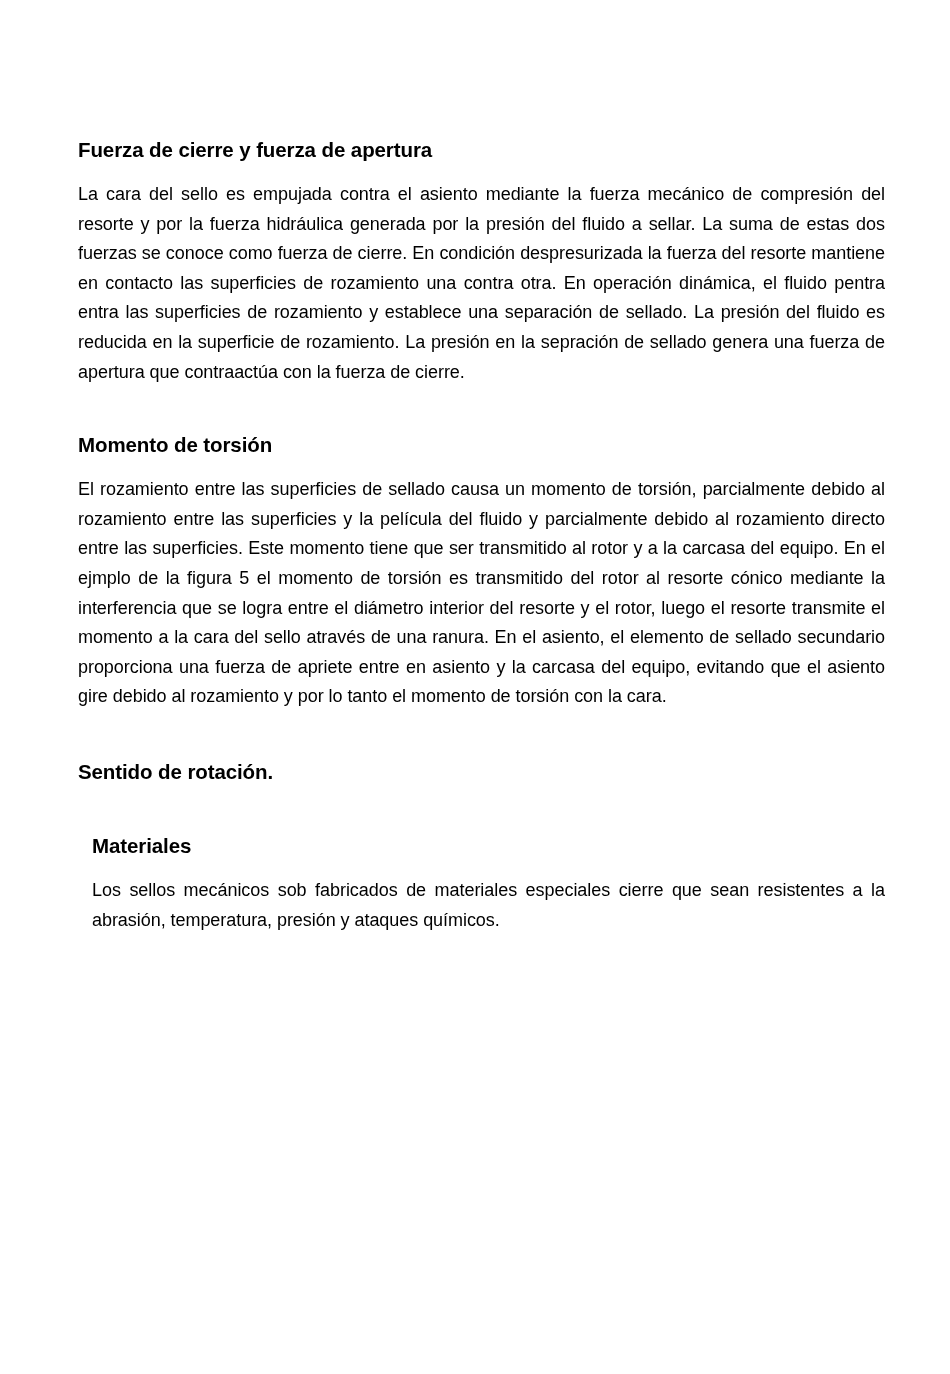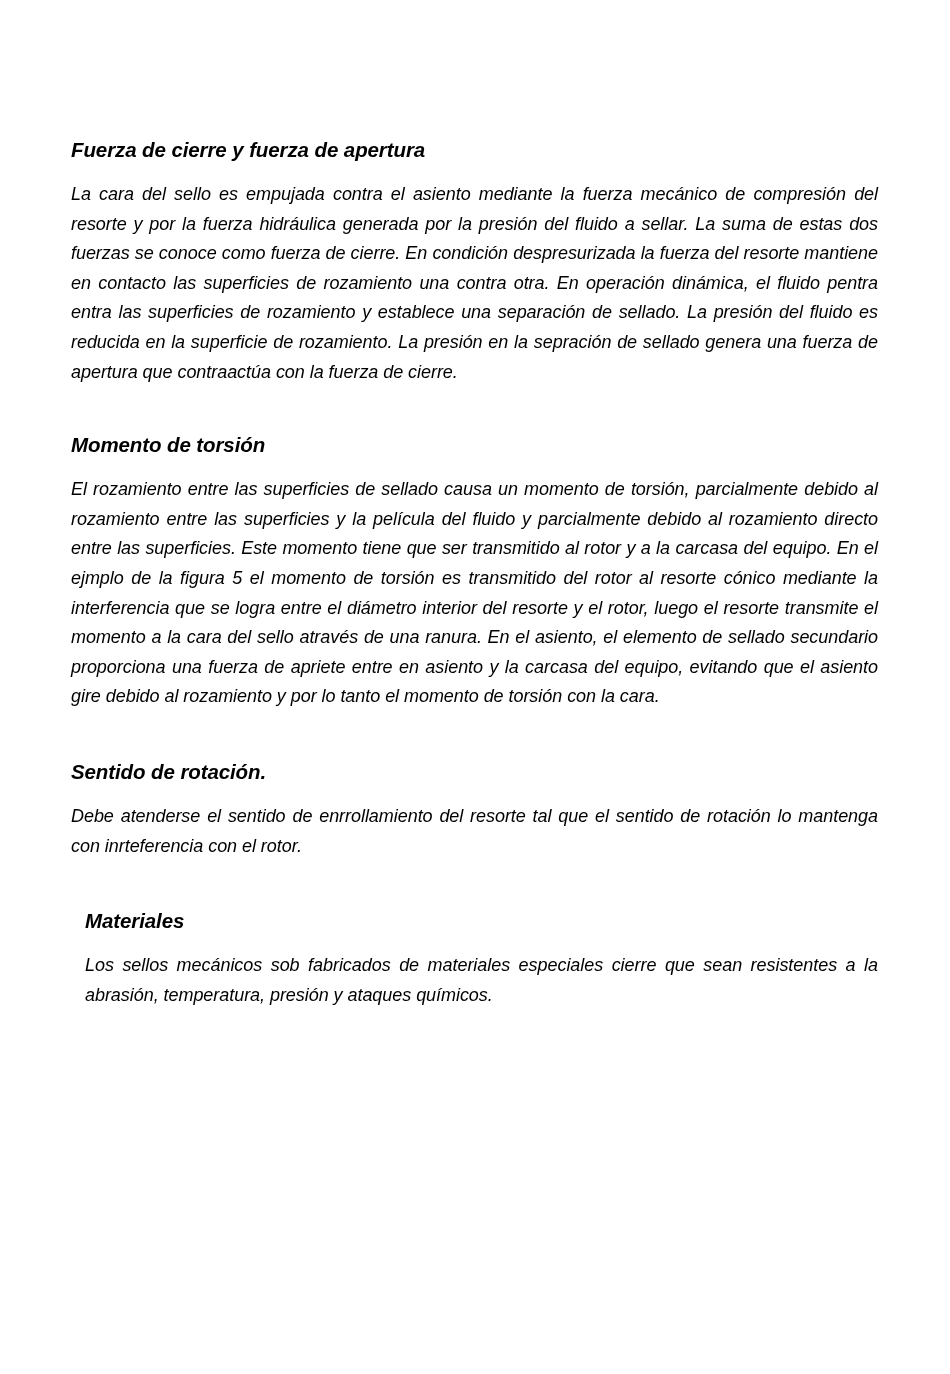--- a/index.html
+++ b/index.html
@@ -16,24 +16,23 @@
     background: #ffffff;
     box-sizing: border-box;
     overflow: hidden;
     font-family: "Liberation Sans", sans-serif;
     color: #000000;
     -webkit-font-smoothing: antialiased;
   }
 
   .content {
     position: absolute;
-    left: 71px;
+    left: 78px;
     top: 136px;
     width: 807px;
-    font-style: italic;
   }
 
   .section {
     margin: 0 0 42px 0;
   }
 
   .section:last-child {
     margin-bottom: 0;
     margin-left: 14px;
   }
@@ -77,21 +76,20 @@
       <p class="body-text">La cara del sello es empujada contra el asiento mediante la fuerza mecánico de compresión del resorte y por la fuerza hidráulica generada por la presión del fluido a sellar. La suma de estas dos fuerzas se conoce como fuerza de cierre. En condición despresurizada la fuerza del resorte mantiene en contacto las superficies de rozamiento una contra otra. En operación dinámica, el fluido pentra entra las superficies de rozamiento y establece una separación de sellado. La presión del fluido es reducida en la superficie de rozamiento. La presión en la sepración de sellado genera una fuerza de apertura que contraactúa con la fuerza de cierre.</p>
     </section>
 
     <section class="section section--torsion">
       <h2 class="heading">Momento de torsión</h2>
       <p class="body-text">El rozamiento entre las superficies de sellado causa un momento de torsión, parcialmente debido al rozamiento entre las superficies y la película del fluido y parcialmente debido al rozamiento directo entre las superficies. Este momento tiene que ser transmitido al rotor y a la carcasa del equipo. En el ejmplo de la figura 5 el momento de torsión es transmitido del rotor al resorte cónico mediante la interferencia que se logra entre el diámetro interior del resorte y el rotor, luego el resorte transmite el momento a la cara del sello através de una ranura. En el asiento, el elemento de sellado secundario proporciona una fuerza de apriete entre en asiento y la carcasa del equipo, evitando que el asiento gire debido al rozamiento y por lo tanto el momento de torsión con la cara.</p>
     </section>
 
     <section class="section section--sentido">
       <h2 class="heading">Sentido de rotación.</h2>
-      <p class="body-text">Debe atenderse el sentido de enrrollamiento del resorte tal que el sentido de rotación lo mantenga con inrteferencia con el rotor.</p>
     </section>
 
     <section class="section section--materiales">
       <h2 class="heading">Materiales</h2>
       <p class="body-text">Los sellos mecánicos sob fabricados de materiales especiales cierre que sean resistentes a la abrasión, temperatura, presión y ataques químicos.</p>
     </section>
 
   </div>
 </div>
 

